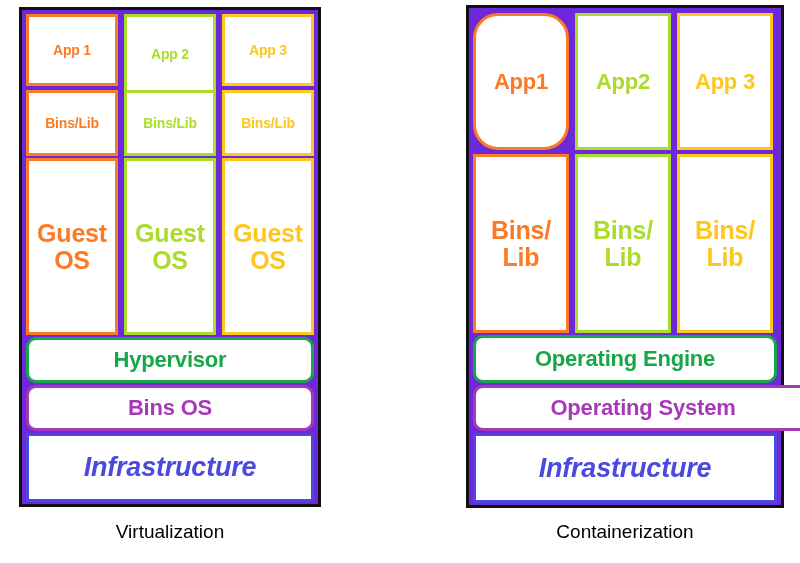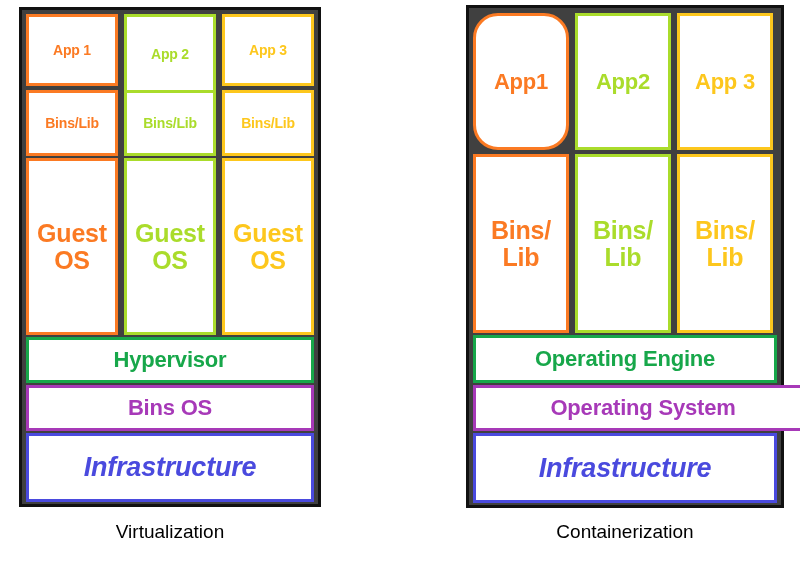--- a/index.html
+++ b/index.html
@@ -18,21 +18,21 @@
   .stage {
     position: absolute;
     inset: 0;
   }
 
   
   .panel {
     position: absolute;
     box-sizing: border-box;
     border: 3px solid #111111;
-    background: #404040;
+    background: #6d28d9;
   }
   #panel-virtualization { left: 19px;  top: 7px; width: 302px; height: 500px; }
   #panel-containerization { left: 466px; top: 5px; width: 318px; height: 503px; }
 
   .panel-inner {
     position: absolute;
     inset: 0;
   }
 
   
@@ -56,21 +56,21 @@
   .c-lime   { border-color: #aadc2b; color: #aadc2b; }
   .c-yellow { border-color: #fdc71d; color: #fdc71d; }
   .c-green  { border-color: #17a74a; color: #17a74a; }
   .c-purple { border-color: #a739b8; color: #a739b8; }
   .c-blue   { border-color: #4a4ade; color: #4a4ade; }
 
   
   .t-app-s   { font-size: 14px; }
   .t-bins-s  { font-size: 14px; }
   .t-guest   { font-size: 25px; }
-  .t-layer-m { font-size: 22px; }
+  .t-layer-m { font-size: 22px; border-radius: 10px; }
   .t-layer-l { font-size: 27px; font-style: italic; }
   .t-app-l   { font-size: 22px; }
   .t-bins-l  { font-size: 25px; }
 
   
   .caption {
     position: absolute;
     text-align: center;
     color: #000000;
     font-size: 19px;

